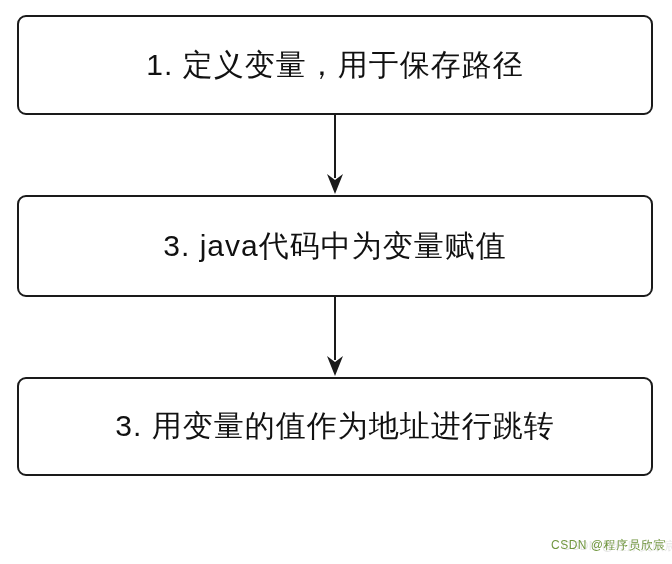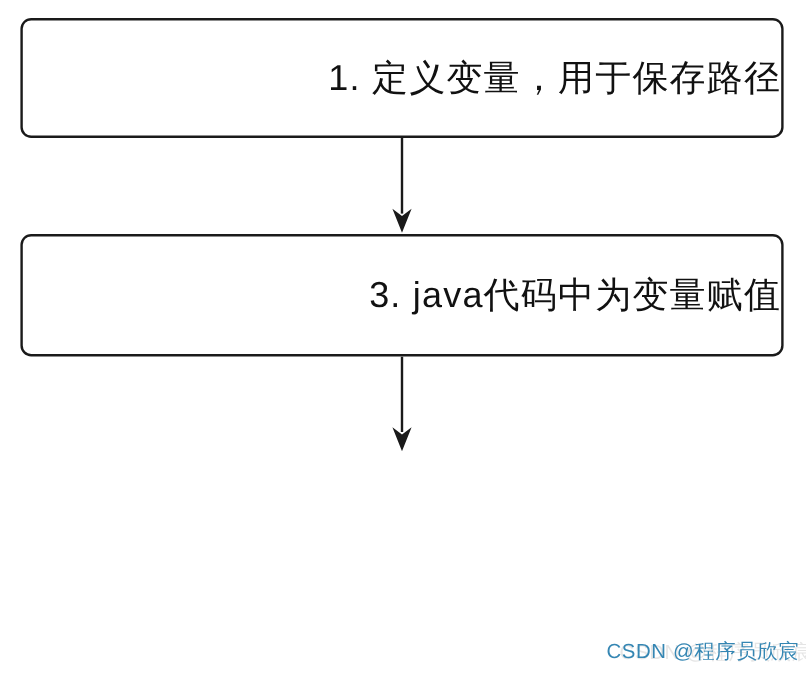--- a/index.html
+++ b/index.html
@@ -15,21 +15,21 @@
   .flow-box {
     position: absolute;
     left: 17px;
     width: 636px;
     height: 100px;
     background: #ffffff;
     border: 2px solid #1a1a1a;
     border-radius: 9px;
     display: flex;
     align-items: center;
-    justify-content: flex-end;
+    justify-content: center;
   }
   .flow-box .label {
     font-size: 30px;
     color: #111111;
     letter-spacing: 1px;
     white-space: nowrap;
   }
   .box-1 { top: 15px; }
   .box-2 { top: 195px; height: 102px; }
   .box-3 { top: 377px; height: 99px; }
@@ -38,22 +38,22 @@
     left: 325px;
     width: 20px;
     height: 80px;
   }
   .connector-1 { top: 115px; }
   .connector-2 { top: 297px; }
   .watermark {
     position: absolute;
     right: 6px;
     bottom: 10px;
-    font-size: 17px;
-    color: #0369a1;
+    font-size: 12px;
+    color: #4d7c0f;
     opacity: 0.8;
     white-space: nowrap;
     text-shadow: 11px 1px 0 rgba(195,195,195,0.55);
     letter-spacing: 0.5px;
   }
 </style>
 </head>
 <body>
 
 <div class="canvas">
@@ -69,16 +69,19 @@
 
   <div class="flow-box box-2">
     <span class="label">3. java代码中为变量赋值</span>
   </div>
 
   <svg class="connector connector-2" viewBox="0 0 20 80" xmlns="http://www.w3.org/2000/svg">
     <line x1="10" y1="0" x2="10" y2="63" stroke="#1a1a1a" stroke-width="2"></line>
     <polygon points="10,79 2,59 10,65 18,59" fill="#1a1a1a"></polygon>
   </svg>
 
+  <div class="flow-box box-3">
+    <span class="label">3. 用变量的值作为地址进行跳转</span>
+  </div>
 
   <div class="watermark">CSDN @程序员欣宸</div>
 
 </div>
 
 </body></html>

